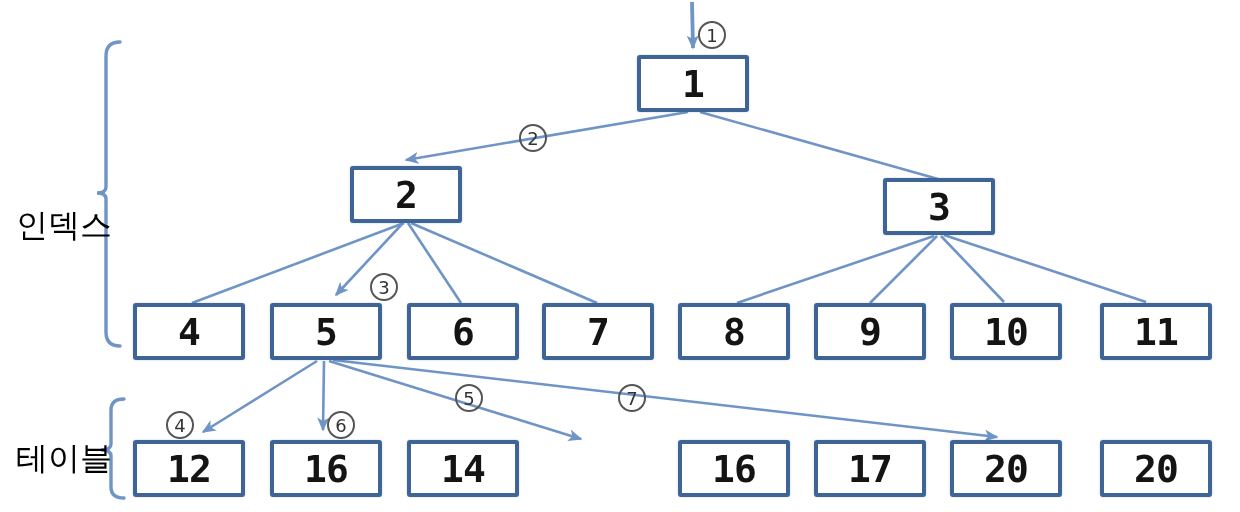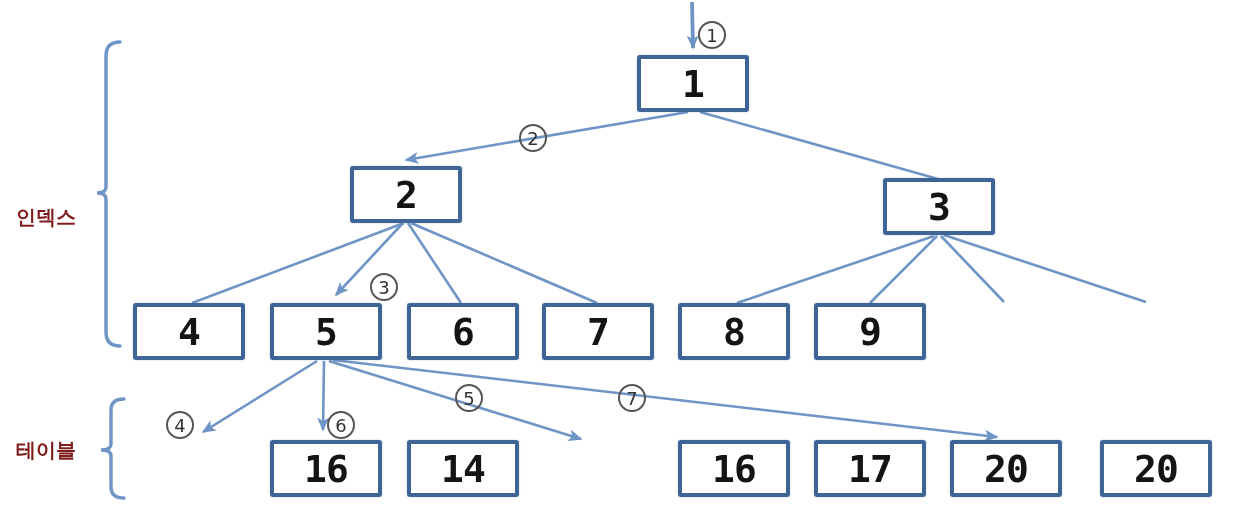--- a/index.html
+++ b/index.html
@@ -17,22 +17,22 @@
     box-shadow:0 0 2px rgba(63,101,150,0.35);
   }
   .step {
     position:absolute; width:28px; height:28px; box-sizing:border-box;
     border:2px solid #555555; border-radius:50%;
     display:flex; align-items:center; justify-content:center;
     font-size:18px; color:#333333; background:transparent;
     font-family:"DejaVu Sans", sans-serif;
   }
   .side-label {
-    position:absolute; font-size:20px; color:#7f1d1d;
-    font-family:"DejaVu Sans", sans-serif; white-space:nowrap;font-weight:bold;
+    position:absolute; font-size:32px; color:#000000;
+    font-family:"DejaVu Sans", sans-serif; white-space:nowrap;
   }
 </style>
 </head>
 <body>
 
 <div class="canvas">
 
   <svg class="lines-layer" width="1240" height="512" viewBox="0 0 1240 512" xmlns="http://www.w3.org/2000/svg">
     <defs>
       <marker id="arrowhead" markerUnits="userSpaceOnUse" markerWidth="15" markerHeight="13" refX="12.5" refY="6" orient="auto">
@@ -74,21 +74,24 @@
 
   <div class="node" style="left:350px; top:166px">2</div>
   <div class="node" style="left:883px; top:178px">3</div>
 
   <div class="node" style="left:133px; top:303px">4</div>
   <div class="node" style="left:270px; top:303px">5</div>
   <div class="node" style="left:407px; top:303px">6</div>
   <div class="node" style="left:542px; top:303px">7</div>
   <div class="node" style="left:678px; top:303px">8</div>
   <div class="node" style="left:814px; top:303px">9</div>
+  <div class="node" style="left:950px; top:303px">10</div>
+  <div class="node" style="left:1100px; top:303px">11</div>
 
+  <div class="node" style="left:133px; top:440px">12</div>
   <div class="node" style="left:270px; top:440px">16</div>
   <div class="node" style="left:407px; top:440px">14</div>
   <div class="node" style="left:678px; top:440px">16</div>
   <div class="node" style="left:814px; top:440px">17</div>
   <div class="node" style="left:950px; top:440px">20</div>
   <div class="node" style="left:1100px; top:440px">20</div>
 
   <div class="step" style="left:698px; top:21px">1</div>
   <div class="step" style="left:519px; top:124px">2</div>
   <div class="step" style="left:370px; top:273px">3</div>

